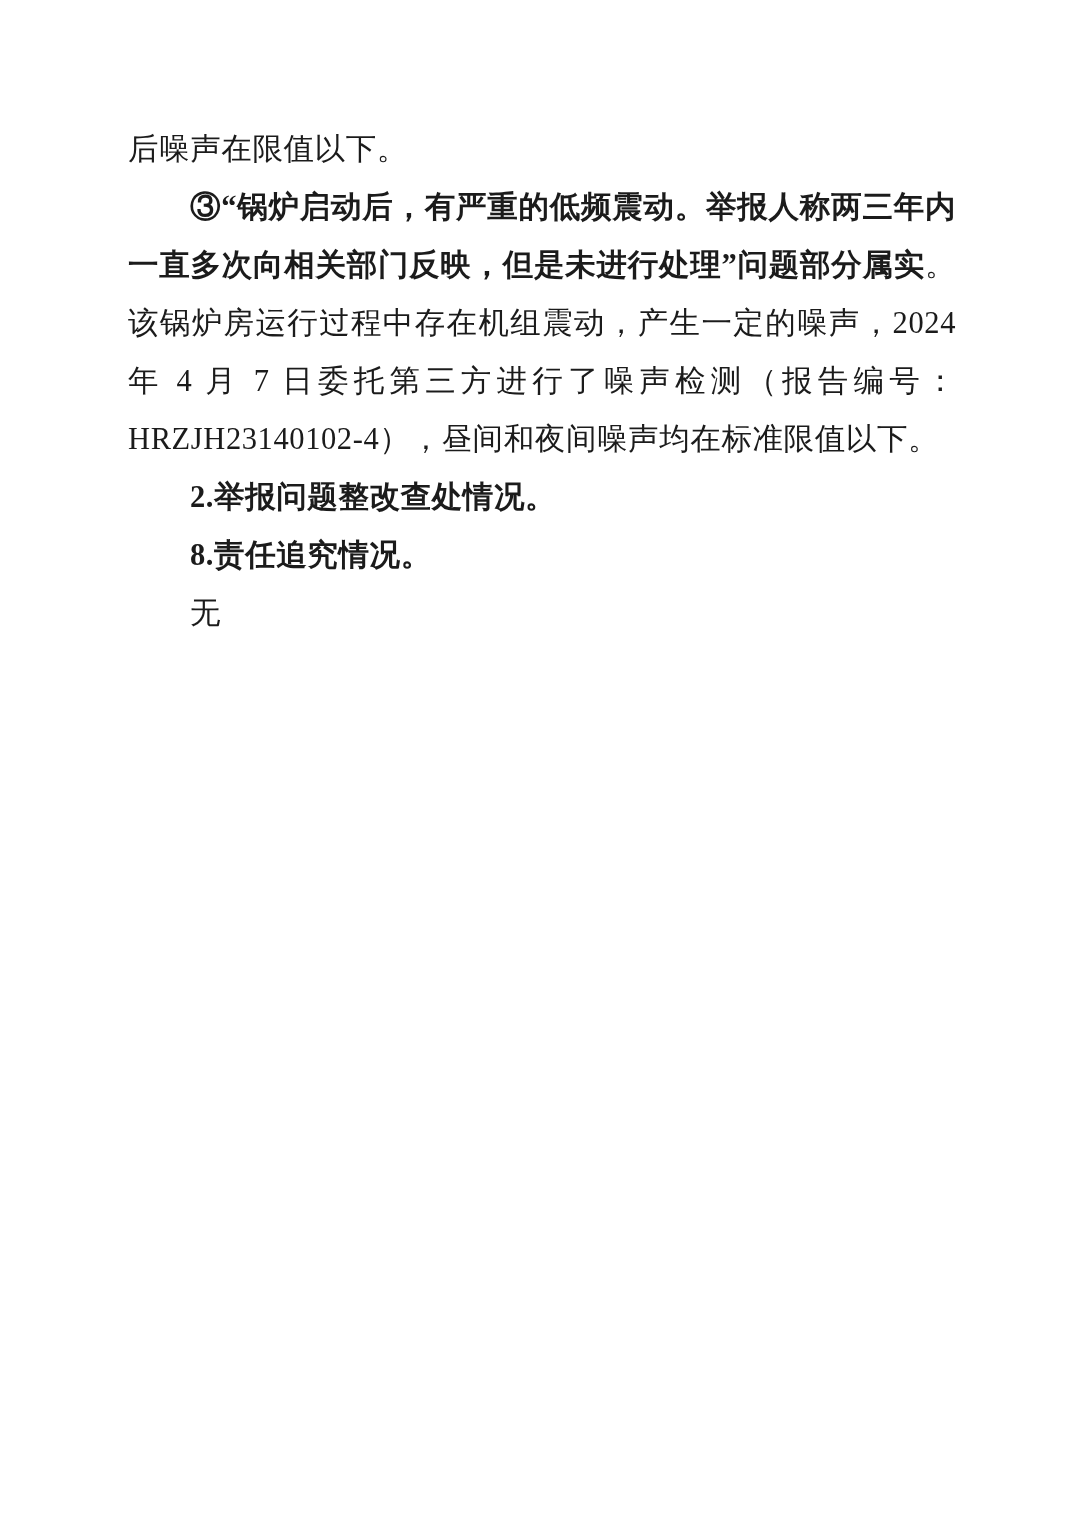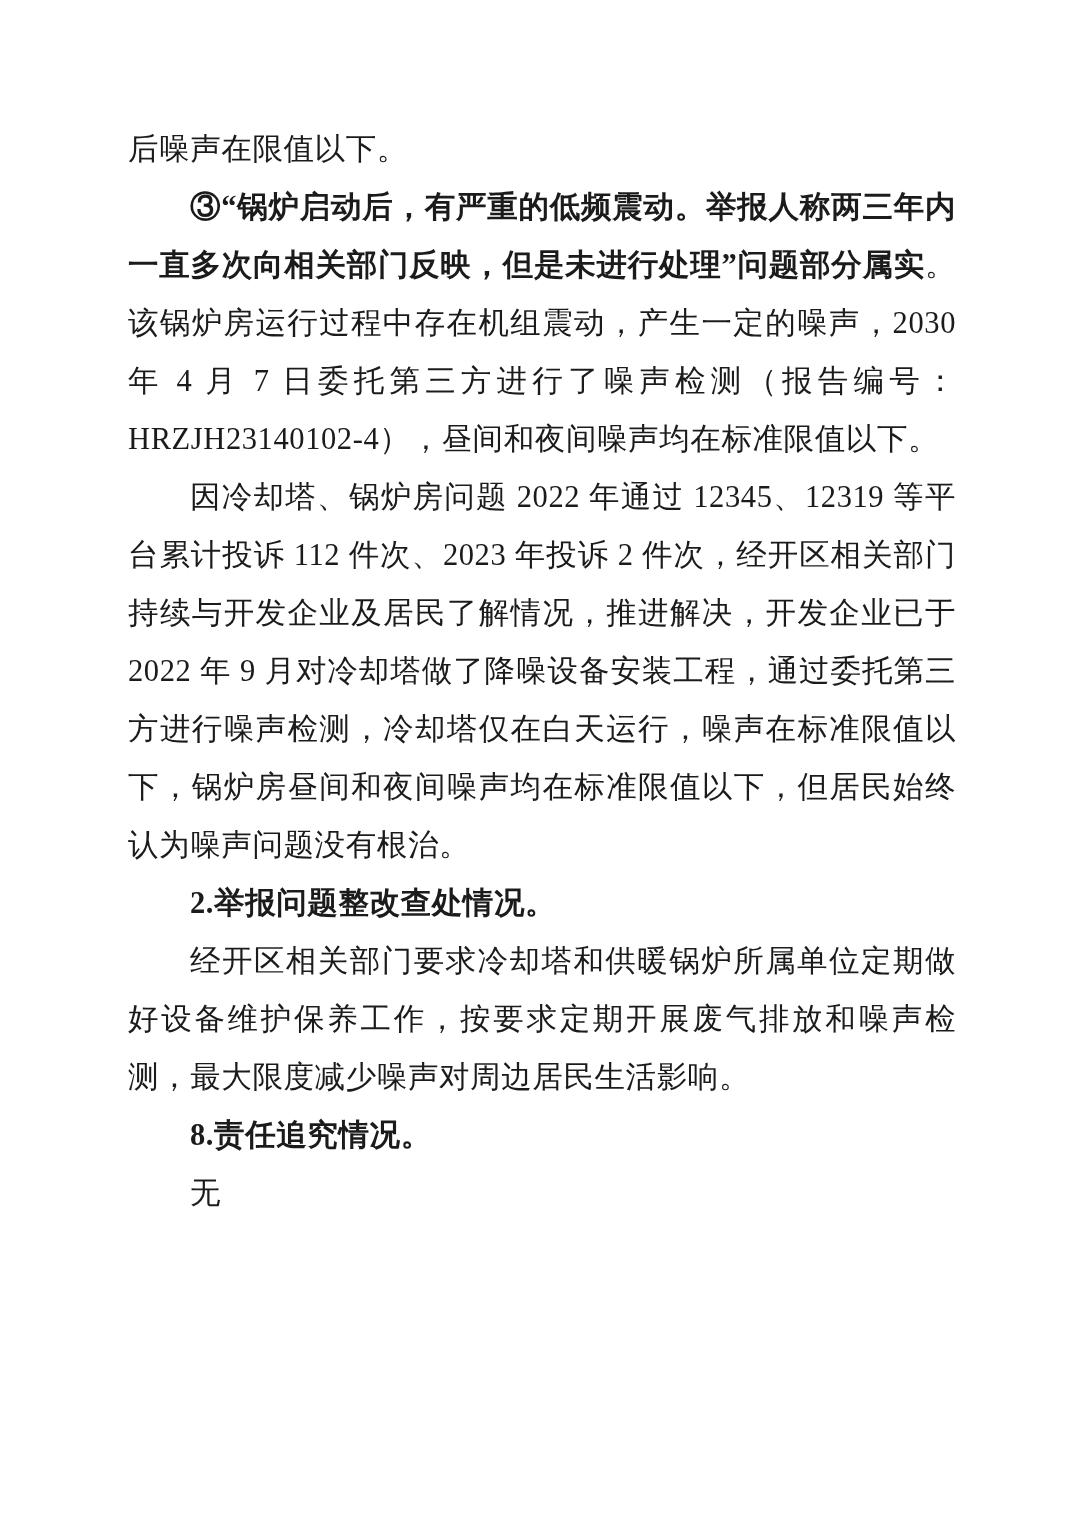--- a/index.html
+++ b/index.html
@@ -47,27 +47,25 @@
 </style>
 </head>
 <body>
 
 <div class="page">
   <div class="doc-body">
 
     <p class="no-indent"><span>后噪声在限值以下。</span></p>
 
 
-    <p class="indent"><span class="b">③“锅炉启动后，有严重的低频震动。举报人称两三年内一直多次向相关部门反映，但是未进行处理”问题部分属实</span><span>。该锅炉房运行过程中存在机组震动，产生一定的噪声，2030 年 4 月 7 日委托第三方进行了噪声检测（报告编号：HRZJH23140102-4），昼间和夜间噪声均在标准限值以下。</span></p>
+    <p class="indent"><span class="b">③“锅炉启动后，有严重的低频震动。举报人称两三年内一直多次向相关部门反映，但是未进行处理”问题部分属实</span><span>。该锅炉房运行过程中存在机组震动，产生一定的噪声，2024 年 4 月 7 日委托第三方进行了噪声检测（报告编号：HRZJH23140102-4），昼间和夜间噪声均在标准限值以下。</span></p>
 
-    <p class="indent"><span>因冷却塔、锅炉房问题 2022 年通过 12345、12319 等平台累计投诉 112 件次、2023 年投诉 2 件次，经开区相关部门持续与开发企业及居民了解情况，推进解决，开发企业已于 2022 年 9 月对冷却塔做了降噪设备安装工程，通过委托第三方进行噪声检测，冷却塔仅在白天运行，噪声在标准限值以下，锅炉房昼间和夜间噪声均在标准限值以下，但居民始终认为噪声问题没有根治。</span></p>
 
     <p class="heading"><span>2.举报问题整改查处情况。</span></p>
 
-    <p class="indent"><span>经开区相关部门要求冷却塔和供暖锅炉所属单位定期做好设备维护保养工作，按要求定期开展废气排放和噪声检测，最大限度减少噪声对周边居民生活影响。</span></p>
 
     <p class="heading"><span>8.责任追究情况。</span></p>
 
     <p class="plain-line"><span>无</span></p>
 
     <p class="plain-line"></p>
 
   </div>
 </div>
 

